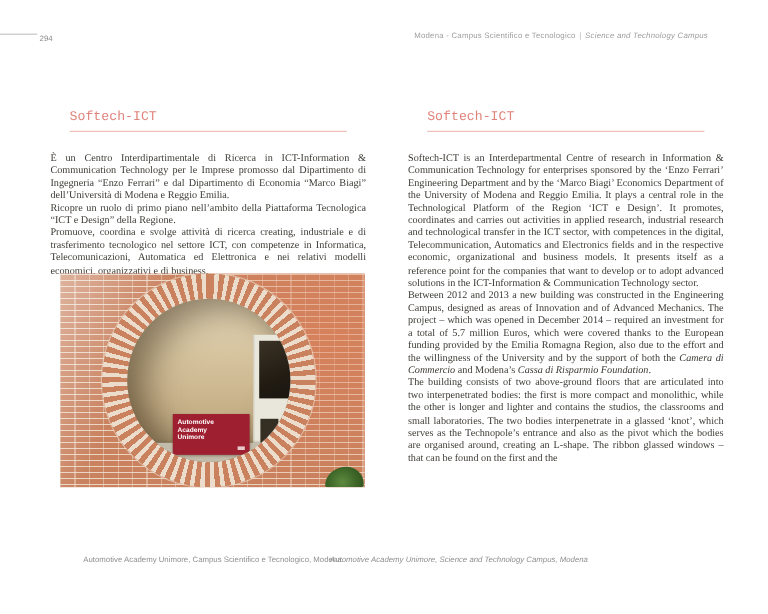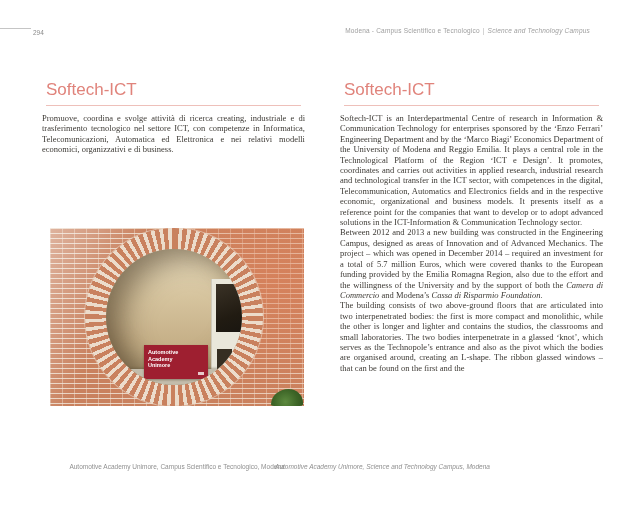--- a/index.html
+++ b/index.html
@@ -25,22 +25,22 @@
   .running-head{position:absolute;top:27px;right:50px;font-family:"Liberation Sans","DejaVu Sans",sans-serif;
     font-size:6.5px;color:var(--header-gray,#9d9d9d);letter-spacing:.2px;white-space:nowrap;}
   .running-head .sep{margin:0 3px;color:#b5b5b5;}
   .it{font-style:italic;}
 
   
   .col{position:absolute;top:76px;width:263px;}
   .col-left{left:42px;}
   .col-right{left:340px;}
   .title{
-    margin:4px;font-family:Liberation Sans, sans-serif;font-weight:normal;
-    font-size:17px;color:var(--title-accent,#e0837b);padding-bottom:5px;
+    margin:16px;font-family:Liberation Mono, monospace;font-weight:normal;
+    font-size:11px;color:var(--title-accent,#e0837b);padding-bottom:5px;
     border-bottom:1px solid var(--title-underline,#eec0ba);
   }
   .body{margin-top:7px;font-size:8.5px;line-height:10.4px;color:var(--body-text,#3d3a35);
     text-align:justify;}
   .body p{margin:0;}
 
   
   .photo{
     position:absolute;left:50px;top:228px;width:254px;height:178px;overflow:hidden;
     background-color:var(--brick,#c9815e);
@@ -96,20 +96,22 @@
   <div class="pagenum-rule"></div>
   <div class="pagenum">294</div>
 
   <div class="running-head">
     <span>Modena - Campus Scientifico e Tecnologico</span><span class="sep">|</span><span class="it">Science and Technology Campus</span>
   </div>
 
   <div class="col col-left">
     <h2 class="title">Softech-ICT</h2>
     <div class="body">
+      <p>È un Centro Interdipartimentale di Ricerca in ICT-Information &amp; Communication Technology per le Imprese promosso dal Dipartimento di Ingegneria “Enzo Ferrari” e dal Dipartimento di Economia “Marco Biagi” dell’Università di Modena e Reggio Emilia.</p>
+      <p>Ricopre un ruolo di primo piano nell’ambito della Piattaforma Tecnologica “ICT e Design” della Regione.</p>
       <p>Promuove, coordina e svolge attività di ricerca creating, industriale e di trasferimento tecnologico nel settore ICT, con competenze in Informatica, Telecomunicazioni, Automatica ed Elettronica e nei relativi modelli economici, organizzativi e di business.</p>
     </div>
   </div>
 
   <div class="photo">
     <div class="rim"></div>
     <div class="opening">
       <div class="door">
         <div class="door-glass"></div>
         <div class="door-panel"></div>

